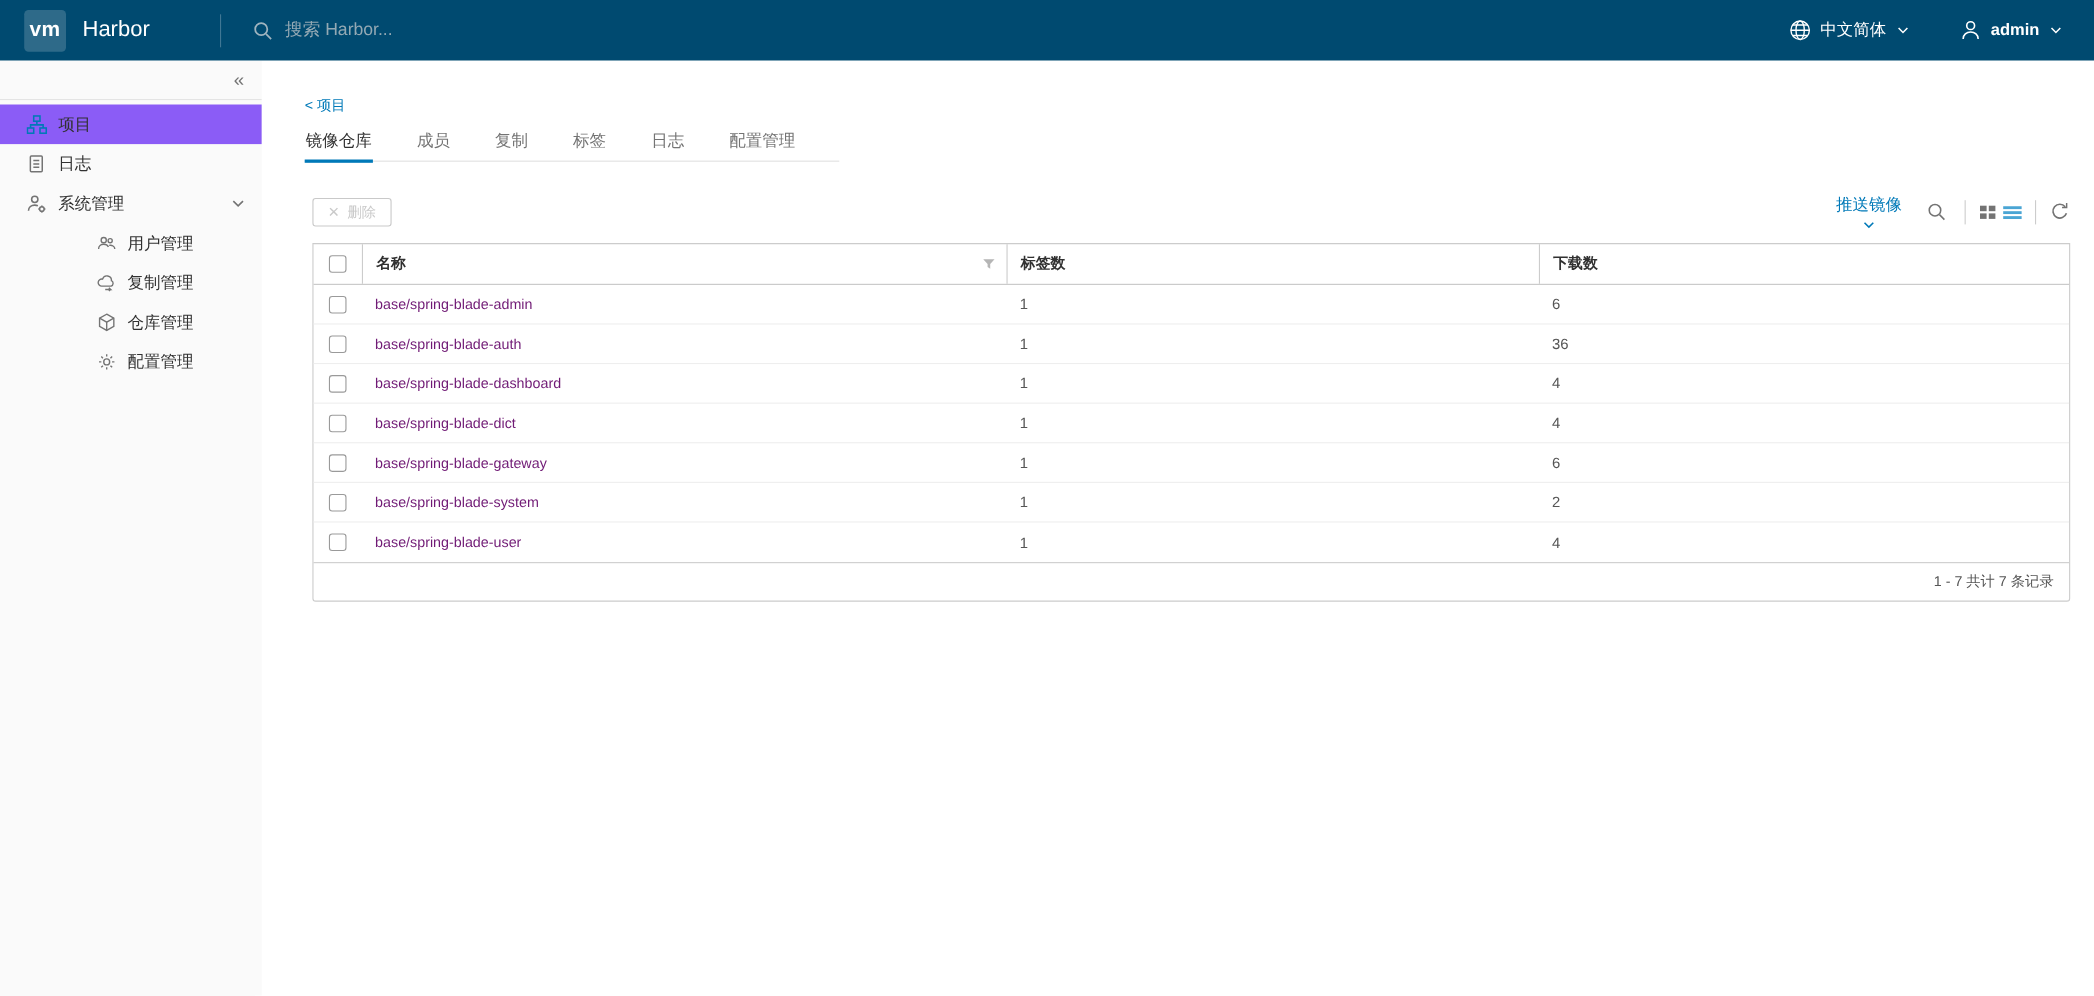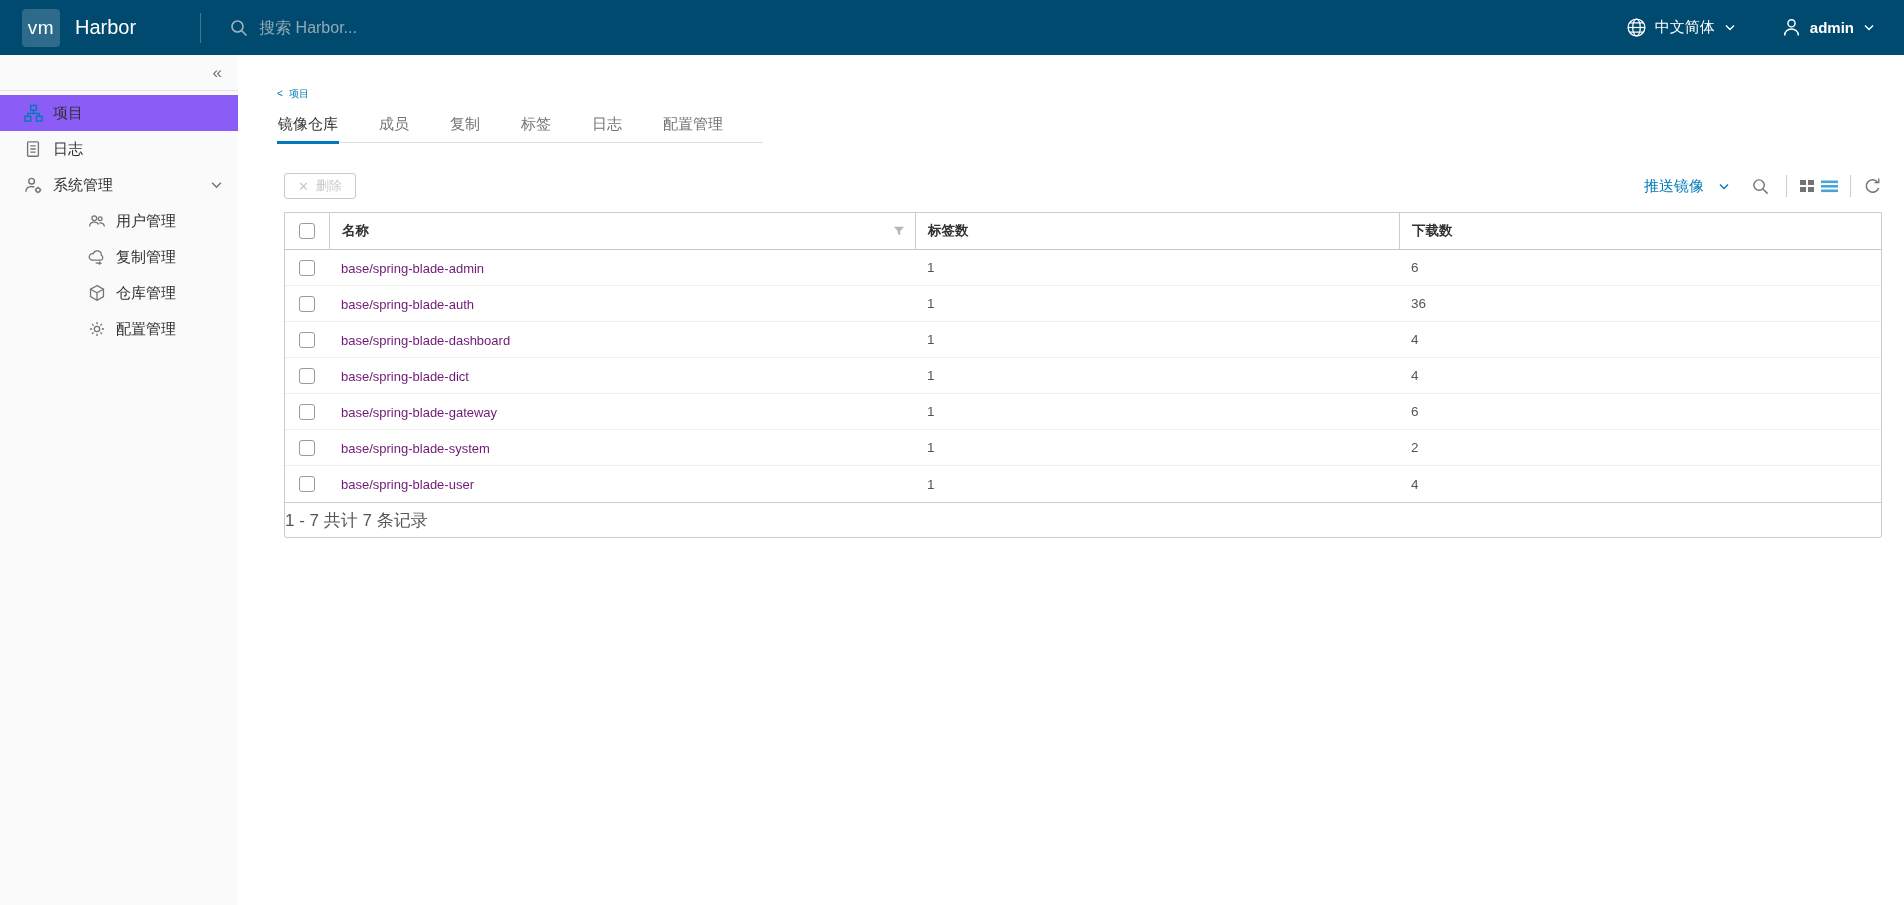--- a/index.html
+++ b/index.html
@@ -4,21 +4,21 @@
 <style>
   * { margin:0; padding:0; box-sizing:border-box; }
   html,body { width:1904px; height:905px; overflow:hidden; background:#fff;
     font-family:"Liberation Sans","DejaVu Sans",sans-serif; }
 
   
   .header { position:absolute; top:0; left:0; width:1904px; height:55px;
     background:#004a70; display:flex; align-items:center; color:#fff; z-index:10; }
   .logo-box { width:38px; height:38px; margin-left:22px; background:rgba(255,255,255,.18);
     border-radius:4px; display:flex; align-items:center; justify-content:center;
-    font-weight:normal; font-size:19px; letter-spacing:.5px; }
+    font-weight:bold; font-size:19px; letter-spacing:.5px; }
   .brand { font-size:20px; font-weight:400; margin-left:15px; }
   .hdr-sep { width:1px; height:30px; background:rgba(255,255,255,.25); margin-left:64px; }
   .hdr-search { display:flex; align-items:center; margin-left:28px; gap:10px; }
   .hdr-search svg { stroke:#9fb4bf; }
   .hdr-search input { background:transparent; border:none; outline:none; color:#c4b5fd;
     font-size:16px; width:420px; font-family:inherit; }
   .hdr-search input::placeholder { color:#93a9b4; }
   .hdr-right { margin-left:auto; display:flex; align-items:center; }
   .hdr-item { display:flex; align-items:center; gap:8px; font-size:15px; cursor:pointer; }
   .hdr-item.lang { margin-right:46px; }
@@ -36,36 +36,36 @@
   .nav-item .nv-icon { width:20px; height:20px; margin-right:10px; color:#747474;
     display:flex; align-items:center; justify-content:center; }
   .nav-item.active .nv-icon { color:#0079b8; }
   .nav-item .expand { margin-left:auto; margin-right:16px; color:#737373; }
   .nav-sub .nav-item { padding-left:44px;margin-left:44px; }
   .nav-sub .nv-icon { width:18px; height:18px; }
 
   
   .main { position:absolute; top:55px; left:238px; width:1666px; height:850px;
     background:#fff; padding:32px 22px 0 39px; }
-  .breadcrumb { font-size:10px; color:#0079b8; cursor:pointer; width:fit-content;font-family:Liberation Mono, monospace; }
+  .breadcrumb { font-size:13px; color:#0079b8; cursor:pointer; width:fit-content; }
   .title-row { margin-top:4px; display:flex; align-items:baseline; }
   .page-title { font-size:30px; font-weight:300; color:#000; letter-spacing:.5px; }
   .role-badge { font-style:italic; color:#c9c9c9; font-size:14px; margin-left:18px; letter-spacing:3px; }
   .tabs { margin-top:14px; display:flex; width:fit-content; border-bottom:1px solid #e0e0e0; }
   .tab { font-size:15px; color:#747474; padding:0 1px 7px 1px; margin-right:39px; cursor:pointer; }
   .tab.active { color:#313131; border-bottom:3px solid #0079b8; margin-bottom:-2px; }
 
   
   .toolbar { margin-top:30px; display:flex; align-items:center; }
   .btn-delete { margin-left:7px; height:26px; display:flex; align-items:center; gap:7px;
     padding:0 13px; border:1px solid #c9c9c9; border-radius:3px; background:transparent;
     color:#c9c9c9; font-size:13px; font-family:inherit; }
   .tb-right { margin-left:auto; display:flex; align-items:center; }
-  .push-btn { color:#0079b8; font-size:15px; display:flex; align-items:center; gap:15px;
-    cursor:pointer; margin-right:22px; }
+  .push-btn { color:#0079b8; font-size:15px; display:flex; align-items:center; gap:5px;
+    cursor:pointer; margin-right:22px;flex-direction:column; }
   .tb-icon { color:#737373; display:flex; align-items:center; cursor:pointer; }
   .tb-icon.active-view { color:#4aa5d4; }
   .tb-sep { width:1px; height:22px; background:#ccc; margin:0 12px; }
   .view-group { display:flex; gap:6px; }
   .search-btn { margin-right:4px; }
 
   
   .datagrid { margin-top:13px; margin-left:7px; border:1px solid #ccc; border-radius:0 0 3px 3px; }
   .dg-header, .dg-row { display:grid; grid-template-columns:44px 586px 484px 1fr; align-items:center; }
   .dg-header { height:37px; border-bottom:1px solid #c6c6c6; }
@@ -74,21 +74,21 @@
   .dg-hcell.first { border-left:none; justify-content:center; padding-left:0; }
   .filter-icon { margin-left:auto; margin-right:10px; color:#b5b5b5; cursor:pointer; display:flex; }
   .dg-row { height:36px; border-bottom:1px solid #eee; }
   .dg-row:last-child { border-bottom:none; }
   .cb-cell { display:flex; justify-content:center; }
   .checkbox { width:16px; height:16px; border:1px solid #9a9a9a; border-radius:3px;
     background:#fff; cursor:pointer; }
   .repo-link { color:#701a75; font-size:13px; text-decoration:none; padding-left:12px; cursor:pointer; }
   .num-cell { color:#565656; font-size:13.5px; padding-left:12px; }
   .dg-footer { height:35px; border-top:1px solid #ccc; display:flex; align-items:center;
-    padding-right:14px; color:#565656; font-size:17px; }
+    justify-content:flex-end; padding-right:14px; color:#565656; font-size:13px; }
 
   svg { display:block; }
 </style>
 </head>
 <body>
 
 <div class="header">
   <div class="logo-box">
     <span>vm</span>
   </div>

